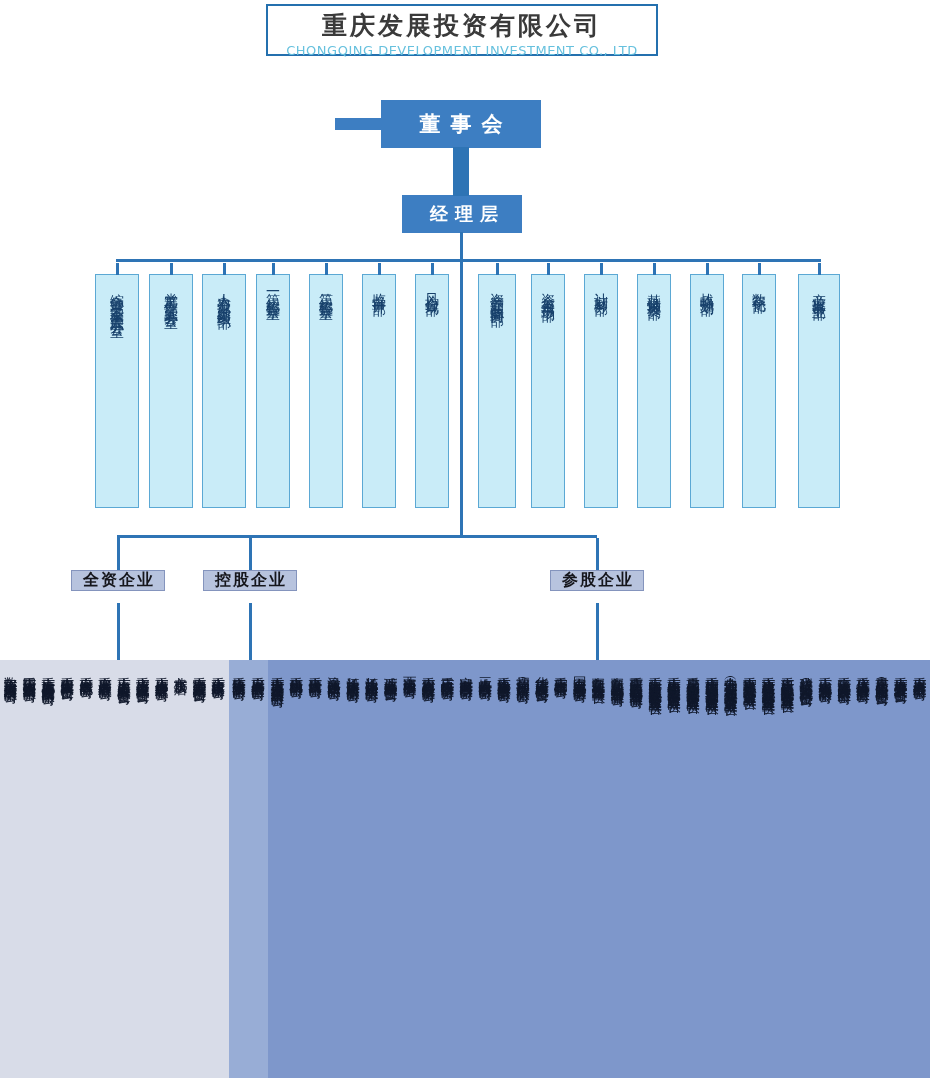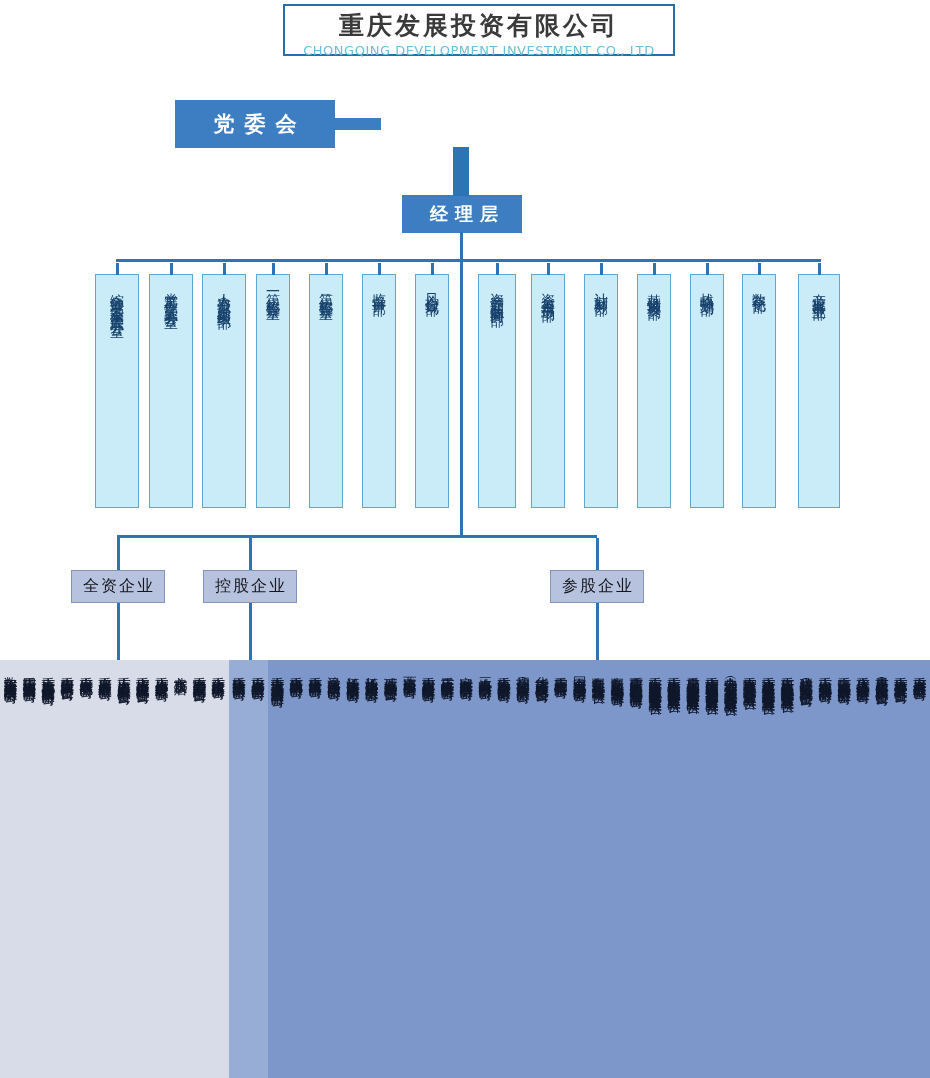--- a/index.html
+++ b/index.html
@@ -1,20 +1,20 @@
 <!DOCTYPE html>
 <html><head>
 <meta charset="utf-8">
 <style>
   html,body{margin:0;padding:0;background:#fff;}
   .canvas{position:relative;width:930px;height:1078px;background:#ffffff;overflow:hidden;
           font-family:"DejaVu Sans","Liberation Sans",sans-serif;}
 
   
-  .title-box{position:absolute;left:283px;top:4px;width:392px;height:52px;background:#fff;
+  .title-box{position:absolute;left:266px;top:4px;width:392px;height:52px;background:#fff;
              border:2px solid #2470ae;box-sizing:border-box;text-align:center;}
   .title{font-size:25px;font-weight:bold;color:#3a3a3a;letter-spacing:3px;margin-top:3px;}
   .subtitle{font-size:13px;color:#67c1de;letter-spacing:0.5px;margin-top:1px;}
 
   
   .node{position:absolute;background:#3d7ec2;color:#fff;font-weight:bold;
         display:flex;align-items:center;justify-content:center;box-sizing:border-box;}
   .party,.board{width:160px;height:48px;font-size:21px;letter-spacing:10px;padding-left:10px;}
   .party{left:175px;top:100px;}
   .board{left:381px;top:100px;}
@@ -50,23 +50,23 @@
   .dept-row > div:nth-of-type(7){left:415px;width:34px;}
   .dept-row > div:nth-of-type(8){left:478px;width:38px;}
   .dept-row > div:nth-of-type(9){left:531px;width:34px;}
   .dept-row > div:nth-of-type(10){left:584px;width:34px;}
   .dept-row > div:nth-of-type(11){left:637px;width:34px;}
   .dept-row > div:nth-of-type(12){left:690px;width:34px;}
   .dept-row > div:nth-of-type(13){left:742px;width:34px;}
   .dept-row > div:nth-of-type(14){left:798px;width:42px;}
 
   
-  .cat{position:absolute;top:570px;width:94px;height:33px;background:#b7c3de;border:1px solid #8494bd;
+  .cat{position:absolute;top:570px;width:94px;height:21px;background:#b7c3de;border:1px solid #8494bd;
        box-sizing:border-box;display:flex;align-items:center;justify-content:center;
-       font-size:16px;font-weight:normal;color:#15161c;letter-spacing:2px;padding-left:2px;}
+       font-size:16px;font-weight:bold;color:#15161c;letter-spacing:2px;padding-left:2px;}
   .cat-wholly{left:71px;}
   .cat-holding{left:203px;}
   .cat-invested{left:550px;}
 
   
   .section{position:absolute;top:660px;height:418px;display:flex;justify-content:center;
            padding-top:6px;box-sizing:border-box;}
   .s-wholly{left:0;width:229px;background:#d8dce8;}
   .s-holding{left:229px;width:39px;background:#98add6;}
   .s-invested{left:268px;width:662px;background:#7e97cb;justify-content:flex-start;}
@@ -76,21 +76,21 @@
 </head>
 <body>
 
 <div class="canvas">
 
   <div class="title-box">
     <div class="title">重庆发展投资有限公司</div>
     <div class="subtitle">CHONGQING DEVELOPMENT INVESTMENT CO., LTD</div>
   </div>
 
-  <div class="node party">党委会</div>
+  <div class="node board">董事会</div>
   <div class="node mgmt">经理层</div>
 
   <div class="line l-party-board"></div>
   <div class="line l-board-mgmt"></div>
   <div class="line l-main"></div>
   <div class="line l-dept-dist"></div>
   <div class="line l-cat-dist"></div>
   <div class="line l-drop-a"></div>
   <div class="line l-drop-b"></div>
   <div class="line l-drop-c"></div>

